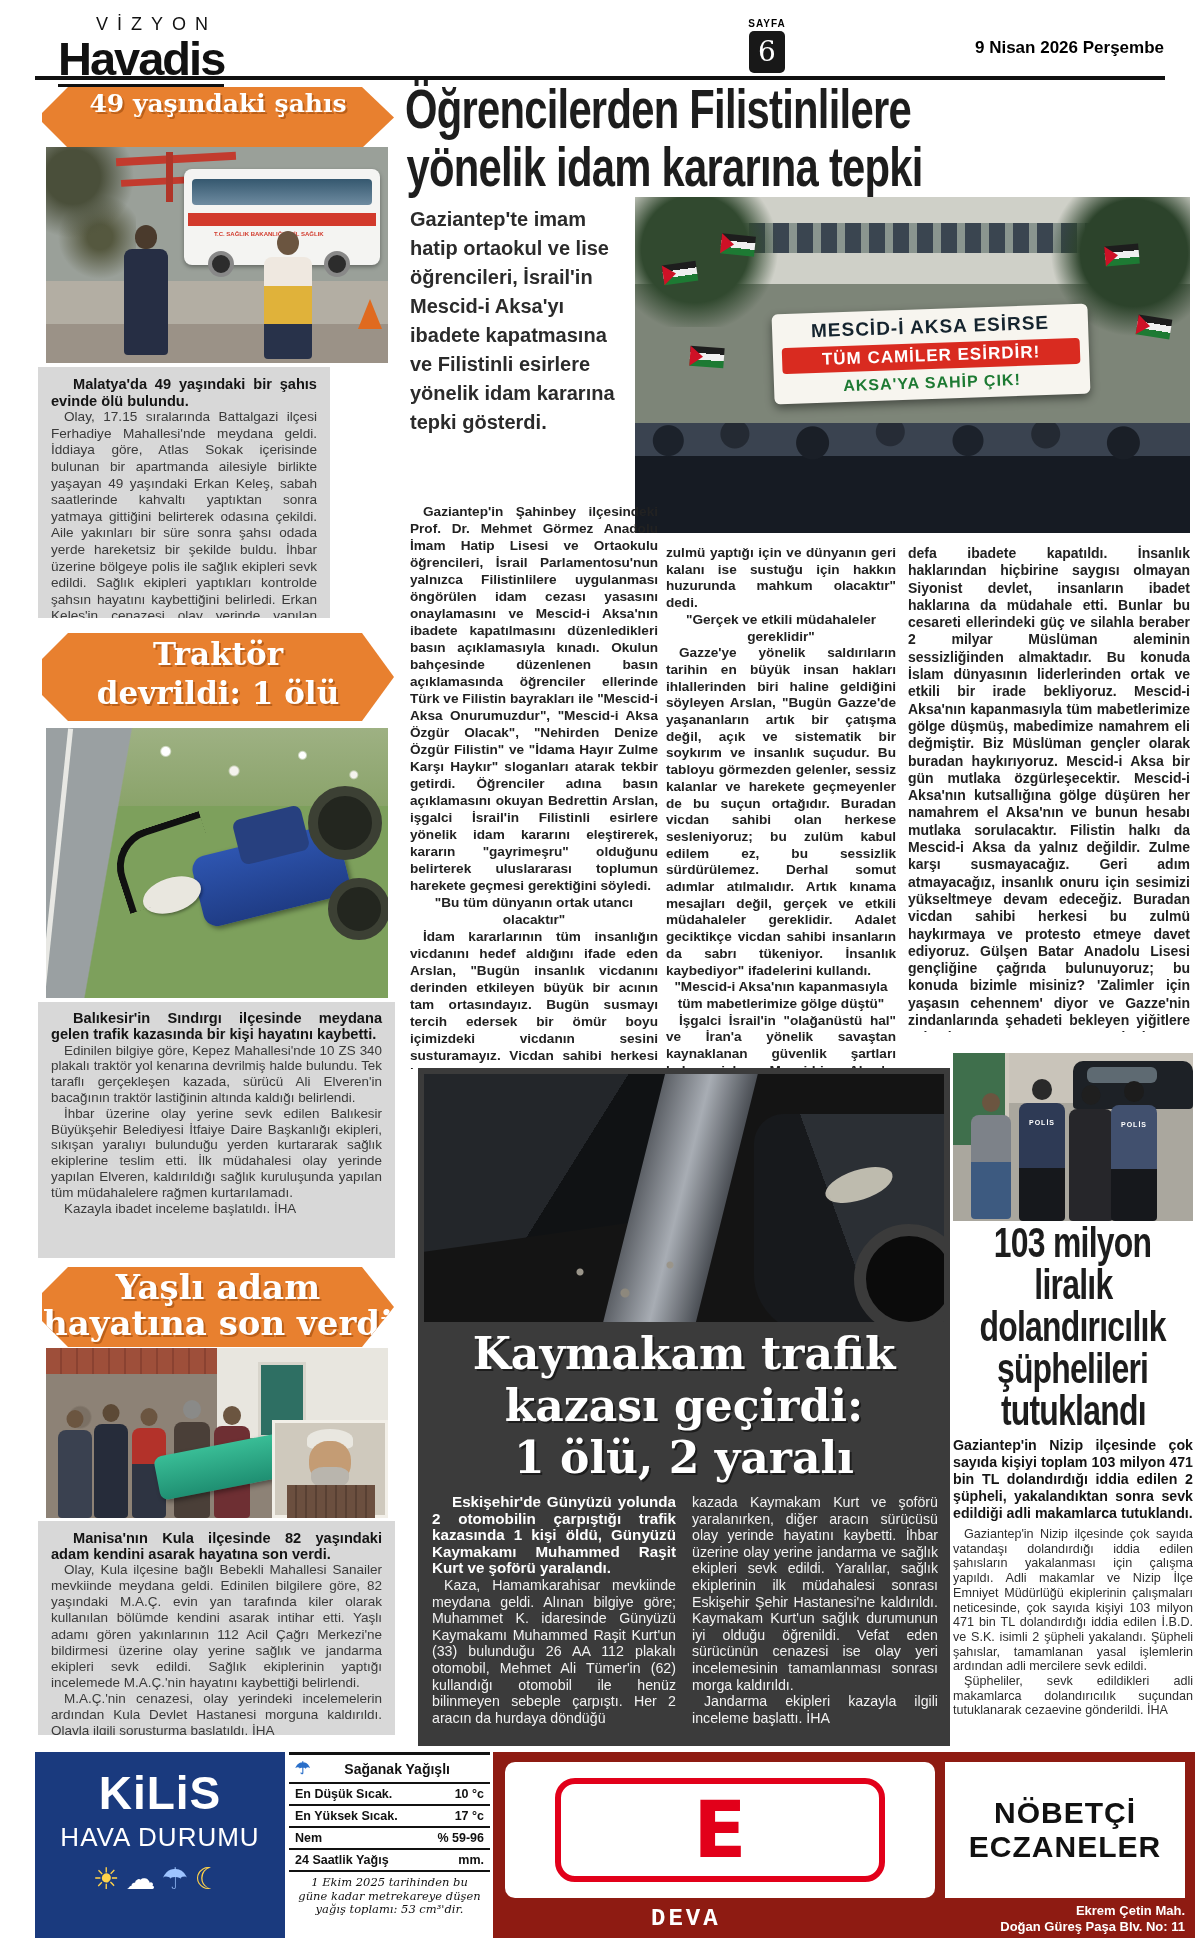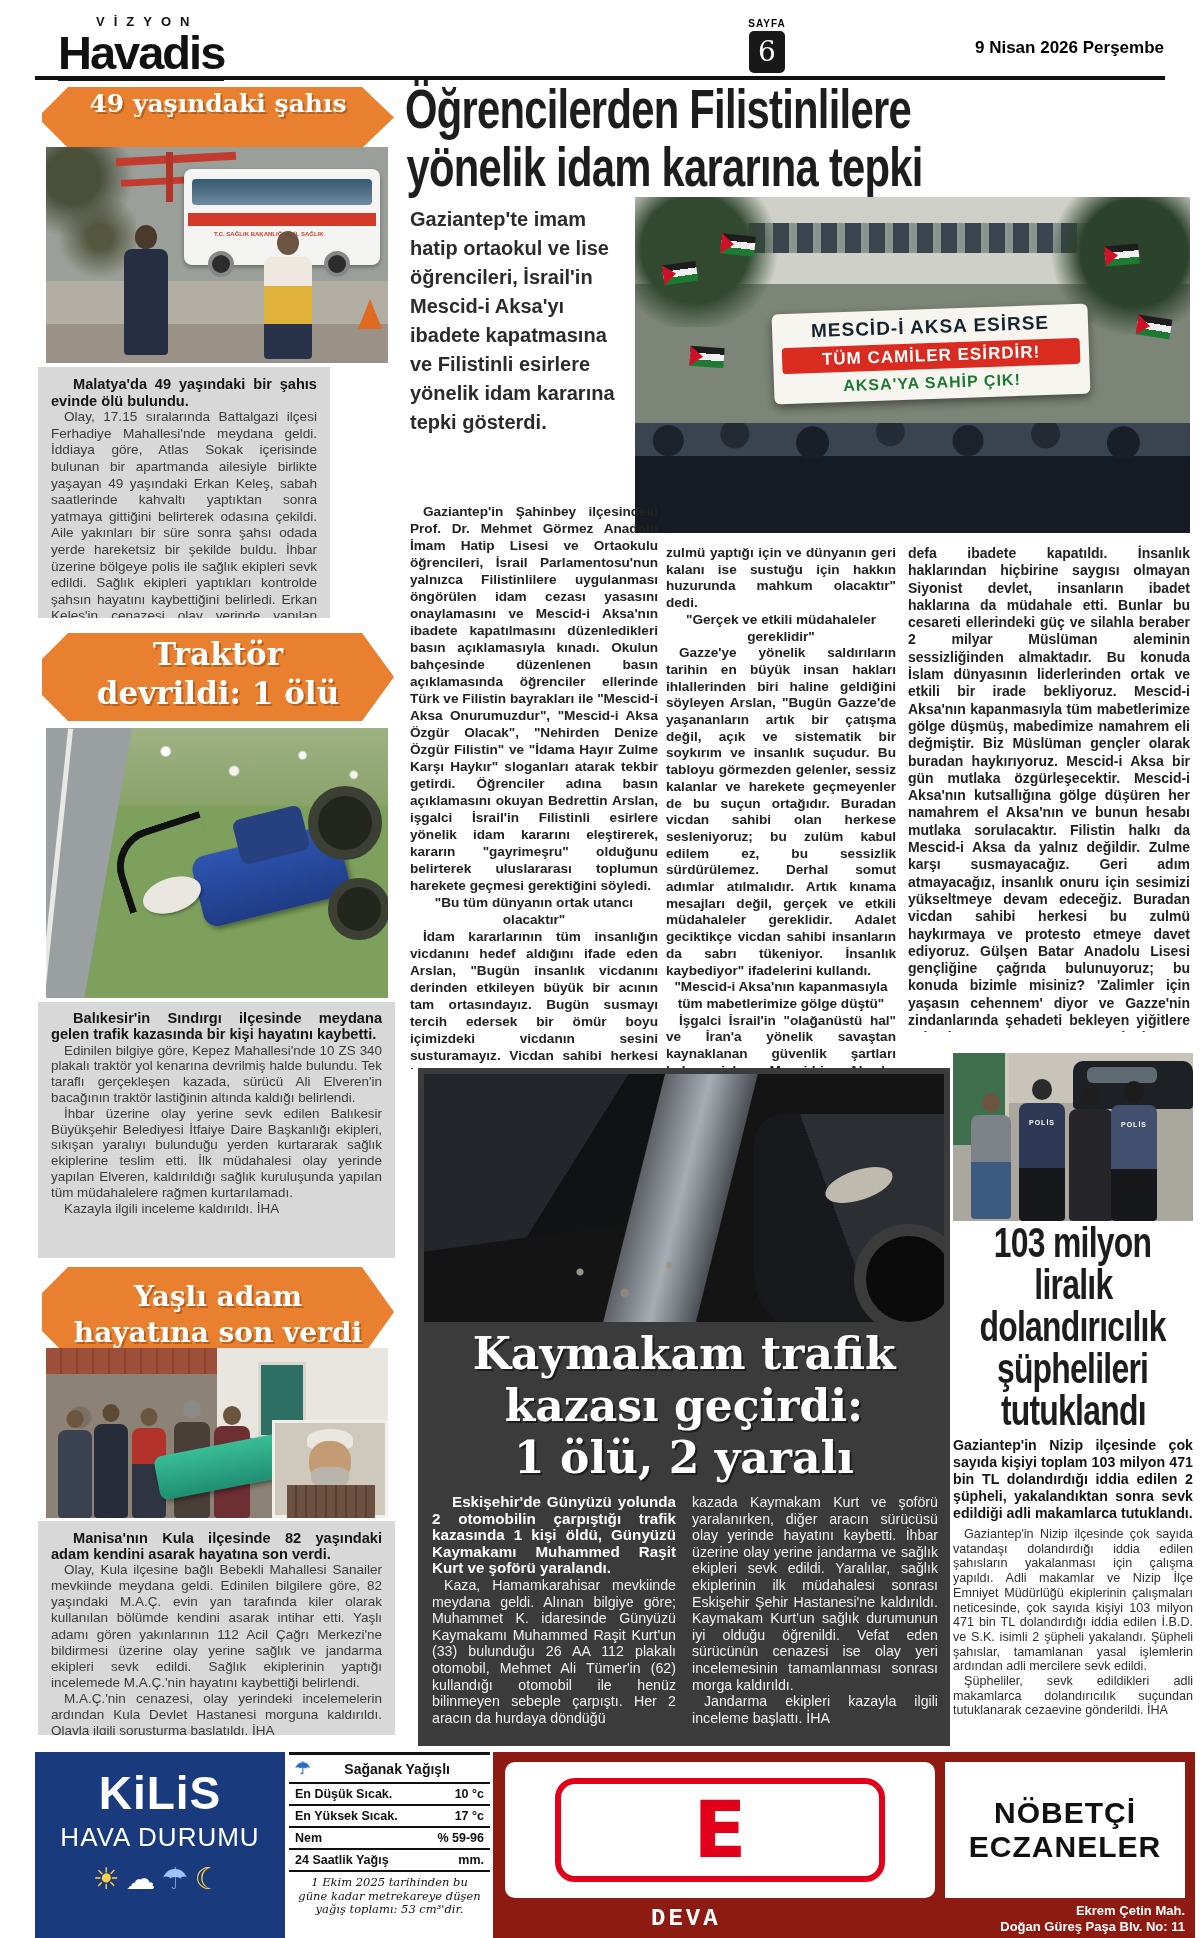--- a/index.html
+++ b/index.html
@@ -1,20 +1,20 @@
 <!DOCTYPE html>
 <html><head>
 <meta charset="utf-8">
 <style>
   html,body{margin:0;padding:0;background:#fff;}
   #page{position:relative;width:1200px;height:1938px;background:#fff;font-family:"Liberation Sans",sans-serif;overflow:hidden;}
   .abs{position:absolute;}
   
   #brand{position:absolute;left:58px;top:14px;color:#111;}
-  #brand .vizyon{display:block;font-size:13px;font-weight:bold;letter-spacing:9px;margin-left:38px;}
+  #brand .vizyon{display:block;font-size:18px;font-weight:normal;letter-spacing:9px;margin-left:38px;}
   #brand .hav{display:block;font-size:47px;font-weight:bold;letter-spacing:-2px;line-height:1;border-bottom:3px solid #111;padding-bottom:2px;}
   #sayfa{position:absolute;left:742px;top:18px;width:50px;text-align:center;}
   #sayfa .lbl{font-size:10px;font-weight:bold;letter-spacing:1px;}
   #sayfa .num{margin:2px auto 0;width:36px;height:42px;background:#181818;color:#fff;border-radius:5px;font-family:"DejaVu Serif",serif;font-size:28px;line-height:42px;}
   #edate{position:absolute;right:36px;top:38px;font-size:17px;font-weight:bold;}
   #hrule{position:absolute;left:35px;right:35px;top:76px;height:4px;background:#111;}
   
   .otag{position:absolute;background:#e8802f;color:#fff;font-family:"DejaVu Serif",serif;font-weight:bold;text-align:center;
         clip-path:polygon(26px 0, calc(100% - 32px) 0, 100% 50%, calc(100% - 32px) 100%, 26px 100%, 0 calc(100% - 26px), 0 26px);
         text-shadow:2px 2px 0 rgba(130,55,0,.45);}
@@ -134,24 +134,24 @@
     <div class="abs" style="left:190px;top:84px;width:70px;height:46px;background:#27407f;border-radius:8px;transform:rotate(-14deg);"></div>
     <div class="abs" style="left:262px;top:58px;width:74px;height:74px;background:#23261f;border-radius:50%;border:10px solid #3c4034;box-sizing:border-box;"></div>
     <div class="abs" style="left:282px;top:150px;width:62px;height:62px;background:#23261f;border-radius:50%;border:9px solid #3c4034;box-sizing:border-box;"></div>
     <div class="abs" style="left:96px;top:150px;width:60px;height:34px;background:#e9e7df;border-radius:50%;transform:rotate(-18deg);box-shadow:1px 2px 3px rgba(0,0,0,.35);"></div>
     <div class="abs" style="left:70px;top:96px;width:90px;height:70px;border-left:7px solid #111;border-top:7px solid #111;border-radius:40px 0 0 0;transform:rotate(-18deg);"></div>
   </div>
   <div class="gblock" style="left:38px;top:1002px;width:357px;height:256px;font-size:13.4px;line-height:15.8px;">
     <p class="lead">Balıkesir'in Sındırgı ilçesinde meydana gelen trafik kazasında bir kişi hayatını kaybetti.</p>
     <p>Edinilen bilgiye göre, Kepez Mahallesi'nde 10 ZS 340 plakalı traktör yol kenarına devrilmiş halde bulundu. Tek taraflı gerçekleşen kazada, sürücü Ali Elveren'in bacağının traktör lastiğinin altında kaldığı belirlendi.</p>
     <p>İhbar üzerine olay yerine sevk edilen Balıkesir Büyükşehir Belediyesi İtfaiye Daire Başkanlığı ekipleri, sıkışan yaralıyı bulunduğu yerden kurtararak sağlık ekiplerine teslim etti. İlk müdahalesi olay yerinde yapılan Elveren, kaldırıldığı sağlık kuruluşunda yapılan tüm müdahalelere rağmen kurtarılamadı.</p>
-    <p>Kazayla ilgili inceleme kaldırıldı. İHA</p>
-  </div>
-
-  <div class="otag" style="left:42px;top:1267px;width:352px;height:78px;font-size:28px;line-height:36px;padding-top:12px;">
+    <p>Kazayla ibadet inceleme başlatıldı. İHA</p>
+  </div>
+
+  <div class="otag" style="left:42px;top:1267px;width:352px;height:78px;font-size:34px;line-height:36px;padding-top:2px;">
     <div>Yaşlı adam</div>
     <div>hayatına son verdi</div>
   </div>
   <div class="photo" style="left:46px;top:1348px;width:342px;height:170px;background:#8d8276;">
     <div class="abs" style="left:0;top:0;width:60%;height:26px;background:repeating-linear-gradient(90deg,#9e4f3a 0 14px,#8a4231 14px 16px);"></div>
     <div class="abs" style="left:50%;top:0;width:50%;height:90px;background:#e8e6df;"></div>
     <div class="abs" style="left:62%;top:14px;width:42px;height:70px;background:#2e6f63;border:3px solid #d8d5cc;"></div>
     <div class="abs" style="left:0;top:26px;width:50%;height:144px;background:radial-gradient(circle at 20% 30%,#7b7064 10px,transparent 12px),radial-gradient(circle at 60% 50%,#978b7d 9px,transparent 11px),radial-gradient(circle at 35% 75%,#7b7064 10px,transparent 12px),#8d8276;"></div>
     <div class="fig" style="left:12px;top:62px;width:34px;height:108px;">
         <div class="head" style="width:17px;height:18px;background:#6b5540;"></div>

